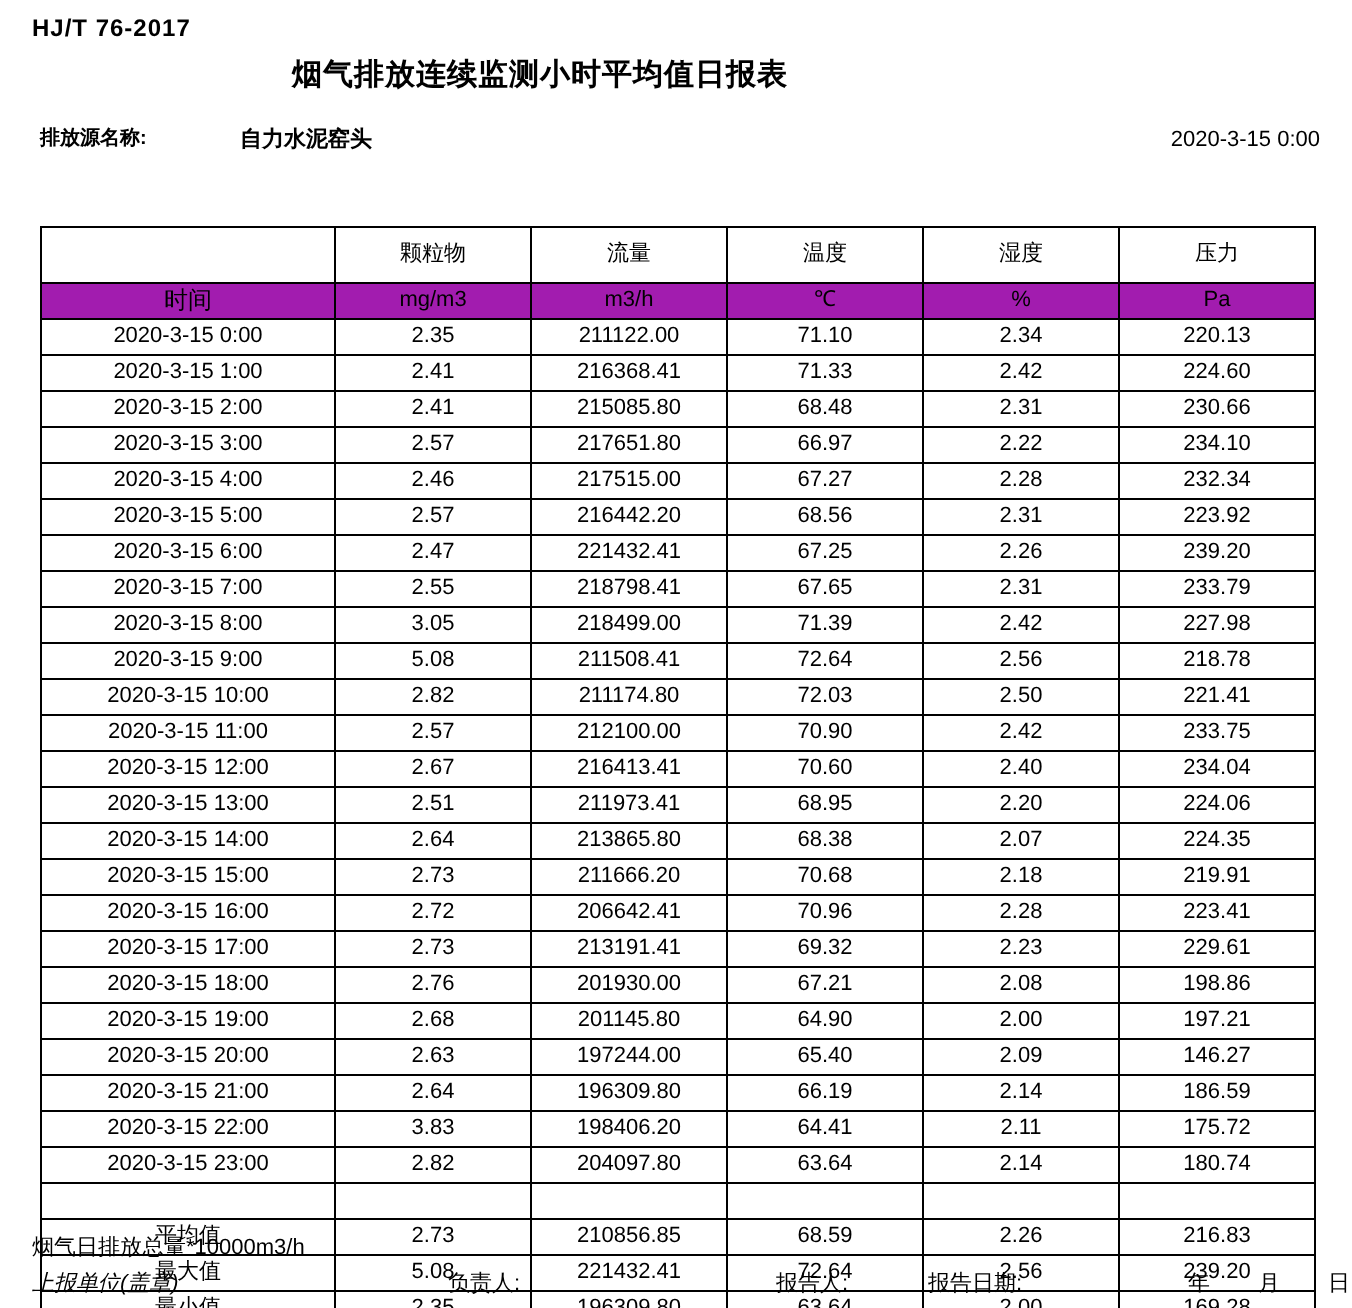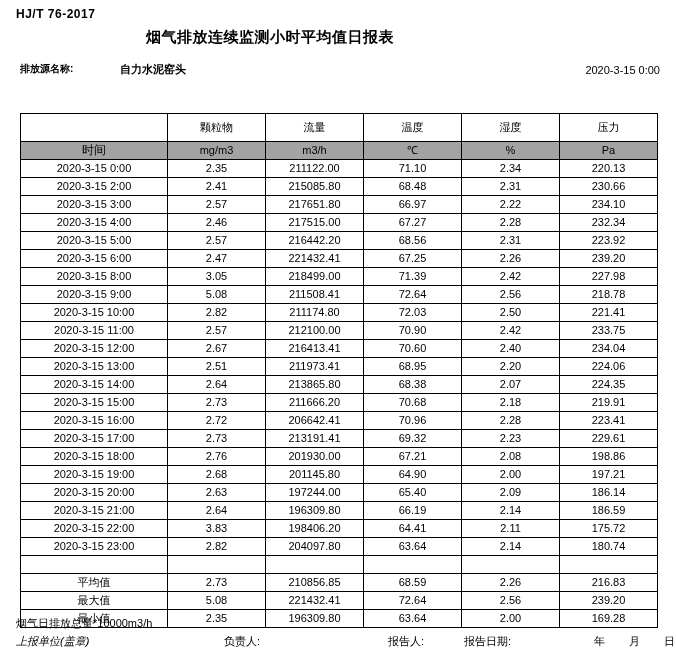--- a/index.html
+++ b/index.html
@@ -82,21 +82,21 @@
   table.main .col-time { width: 147px; }
   table.main .col-d { width: 98px; }
 
   .hdr-param {
     height: 27px !important;
     line-height: 27px !important;
     font-size: 12px;
     font-weight: normal;
   }
   .hdr-unit-row td {
-    background: #a3a3a3;
+    background: #a21caf;
     height: 17px;
     line-height: 17px;
   }
   .hdr-unit-row td.time-cell {
     font-size: 12px;
   }
   .unit-text {
     font-size: 10px;
   }
   .data-row td {
@@ -196,20 +196,28 @@
 
     <tr class="data-row">
       <td>2020-3-15 0:00</td>
       <td>2.35</td>
       <td>211122.00</td>
       <td>71.10</td>
       <td>2.34</td>
       <td>220.13</td>
     </tr>
     <tr class="data-row">
+      <td>2020-3-15 1:00</td>
+      <td>2.41</td>
+      <td>216368.41</td>
+      <td>71.33</td>
+      <td>2.42</td>
+      <td>224.60</td>
+    </tr>
+    <tr class="data-row">
       <td>2020-3-15 2:00</td>
       <td>2.41</td>
       <td>215085.80</td>
       <td>68.48</td>
       <td>2.31</td>
       <td>230.66</td>
     </tr>
     <tr class="data-row">
       <td>2020-3-15 3:00</td>
       <td>2.57</td>
@@ -236,20 +244,28 @@
     </tr>
     <tr class="data-row">
       <td>2020-3-15 6:00</td>
       <td>2.47</td>
       <td>221432.41</td>
       <td>67.25</td>
       <td>2.26</td>
       <td>239.20</td>
     </tr>
     <tr class="data-row">
+      <td>2020-3-15 7:00</td>
+      <td>2.55</td>
+      <td>218798.41</td>
+      <td>67.65</td>
+      <td>2.31</td>
+      <td>233.79</td>
+    </tr>
+    <tr class="data-row">
       <td>2020-3-15 8:00</td>
       <td>3.05</td>
       <td>218499.00</td>
       <td>71.39</td>
       <td>2.42</td>
       <td>227.98</td>
     </tr>
     <tr class="data-row">
       <td>2020-3-15 9:00</td>
       <td>5.08</td>
@@ -337,21 +353,21 @@
       <td>64.90</td>
       <td>2.00</td>
       <td>197.21</td>
     </tr>
     <tr class="data-row">
       <td>2020-3-15 20:00</td>
       <td>2.63</td>
       <td>197244.00</td>
       <td>65.40</td>
       <td>2.09</td>
-      <td>186.14</td>
+      <td>146.27</td>
     </tr>
     <tr class="data-row">
       <td>2020-3-15 21:00</td>
       <td>2.64</td>
       <td>196309.80</td>
       <td>66.19</td>
       <td>2.14</td>
       <td>186.59</td>
     </tr>
     <tr class="data-row">

